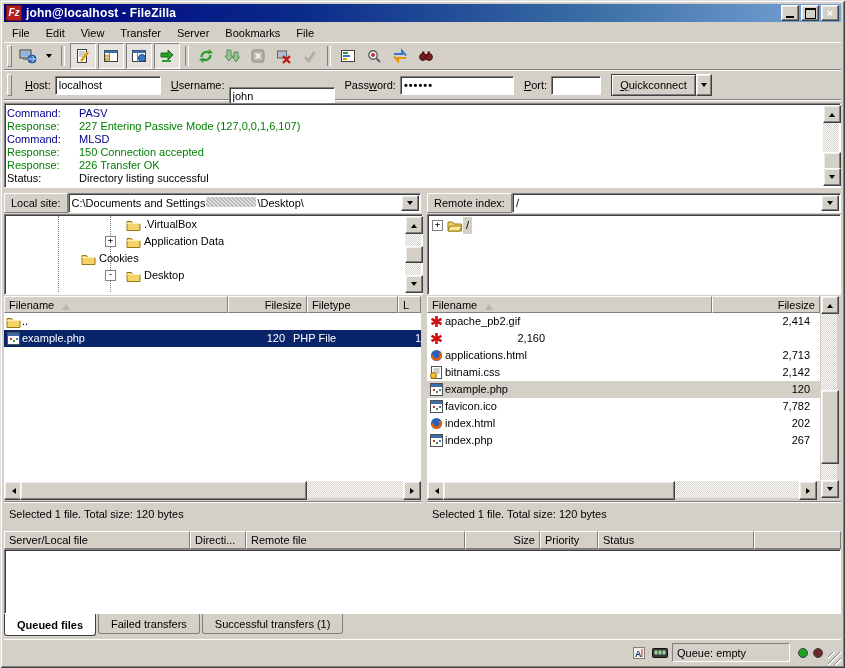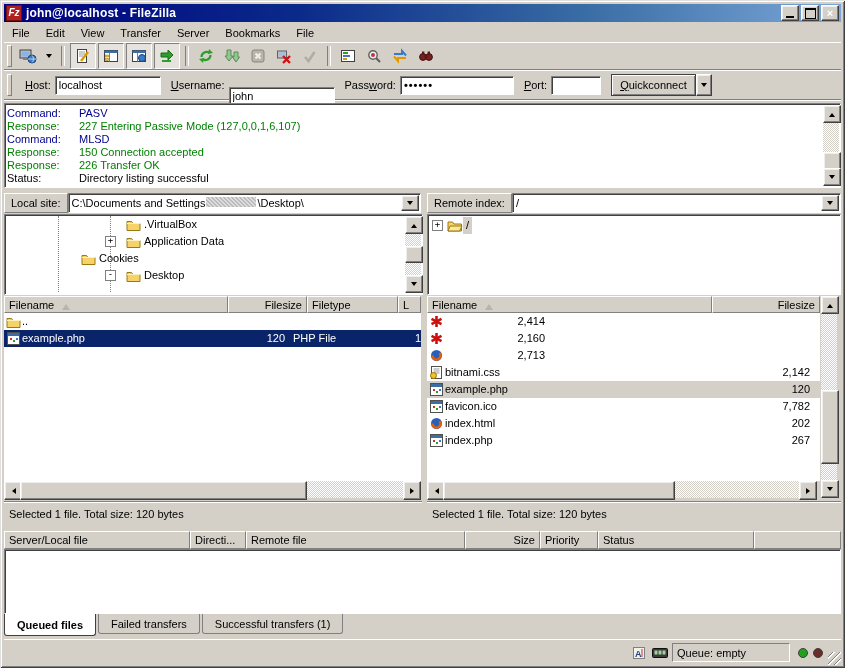--- a/index.html
+++ b/index.html
@@ -441,20 +441,21 @@
     <div class="lrow">
       <span class="fic">
           <svg width="13" height="13">
             <g stroke="#cc1010" stroke-width="2.6">
               <line x1="6.5" y1="1" x2="6.5" y2="12"></line>
               <line x1="1.5" y1="3.8" x2="11.5" y2="9.2"></line>
               <line x1="1.5" y1="9.2" x2="11.5" y2="3.8"></line>
             </g>
           </svg>
         </span>
+      <span class="fname" style="flex:1">apache_pb2.gif</span>
       <span class="fsize" style="width:100px;padding-right:10px">2,414</span>
     </div>
     <div class="lrow">
       <span class="fic">
           <svg width="13" height="13">
             <g stroke="#cc1010" stroke-width="2.6">
               <line x1="6.5" y1="1" x2="6.5" y2="12"></line>
               <line x1="1.5" y1="3.8" x2="11.5" y2="9.2"></line>
               <line x1="1.5" y1="9.2" x2="11.5" y2="3.8"></line>
             </g>
@@ -462,20 +463,21 @@
         </span>
       <span class="fsize" style="width:100px;padding-right:10px">2,160</span>
     </div>
     <div class="lrow">
       <span class="fic">
           <svg width="13" height="13">
             <circle cx="6.5" cy="6.5" r="5.5" fill="#2a5fb8"></circle>
             <path d="M2.5 6.5 a4 4 0 1 0 7 -2.5" stroke="#e86000" stroke-width="2.4" fill="none"></path>
           </svg>
         </span>
+      <span class="fname" style="flex:1">applications.html</span>
       <span class="fsize" style="width:100px;padding-right:10px">2,713</span>
     </div>
     <div class="lrow">
       <span class="fic">
           <svg width="13" height="13">
             <rect x="1.5" y="0.5" width="10" height="12" fill="#fff" stroke="#505050"></rect>
             <path d="M3.5 3h6 M3.5 5h6 M3.5 7h6" stroke="#9a9a9a"></path>
             <circle cx="3.5" cy="9.5" r="3" fill="#f0c030" stroke="#a07000"></circle>
           </svg>
         </span>

